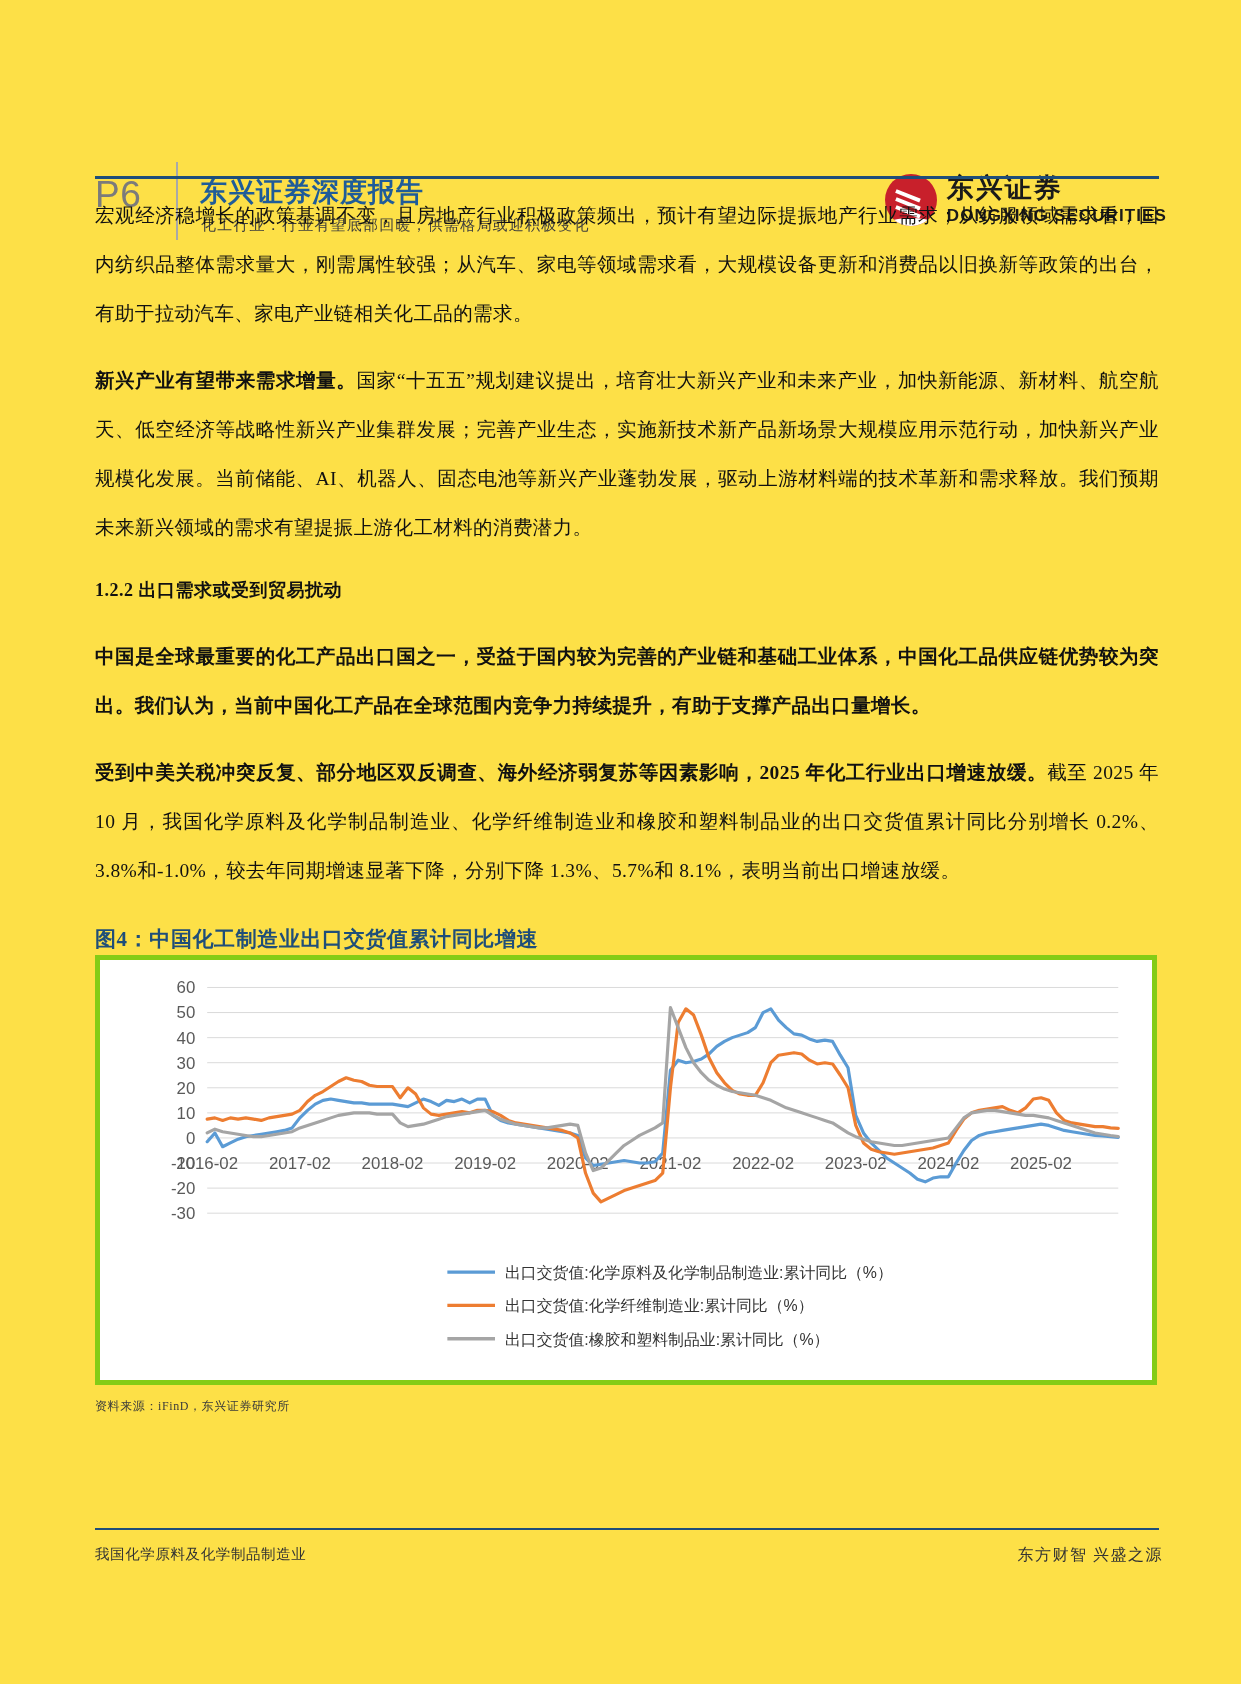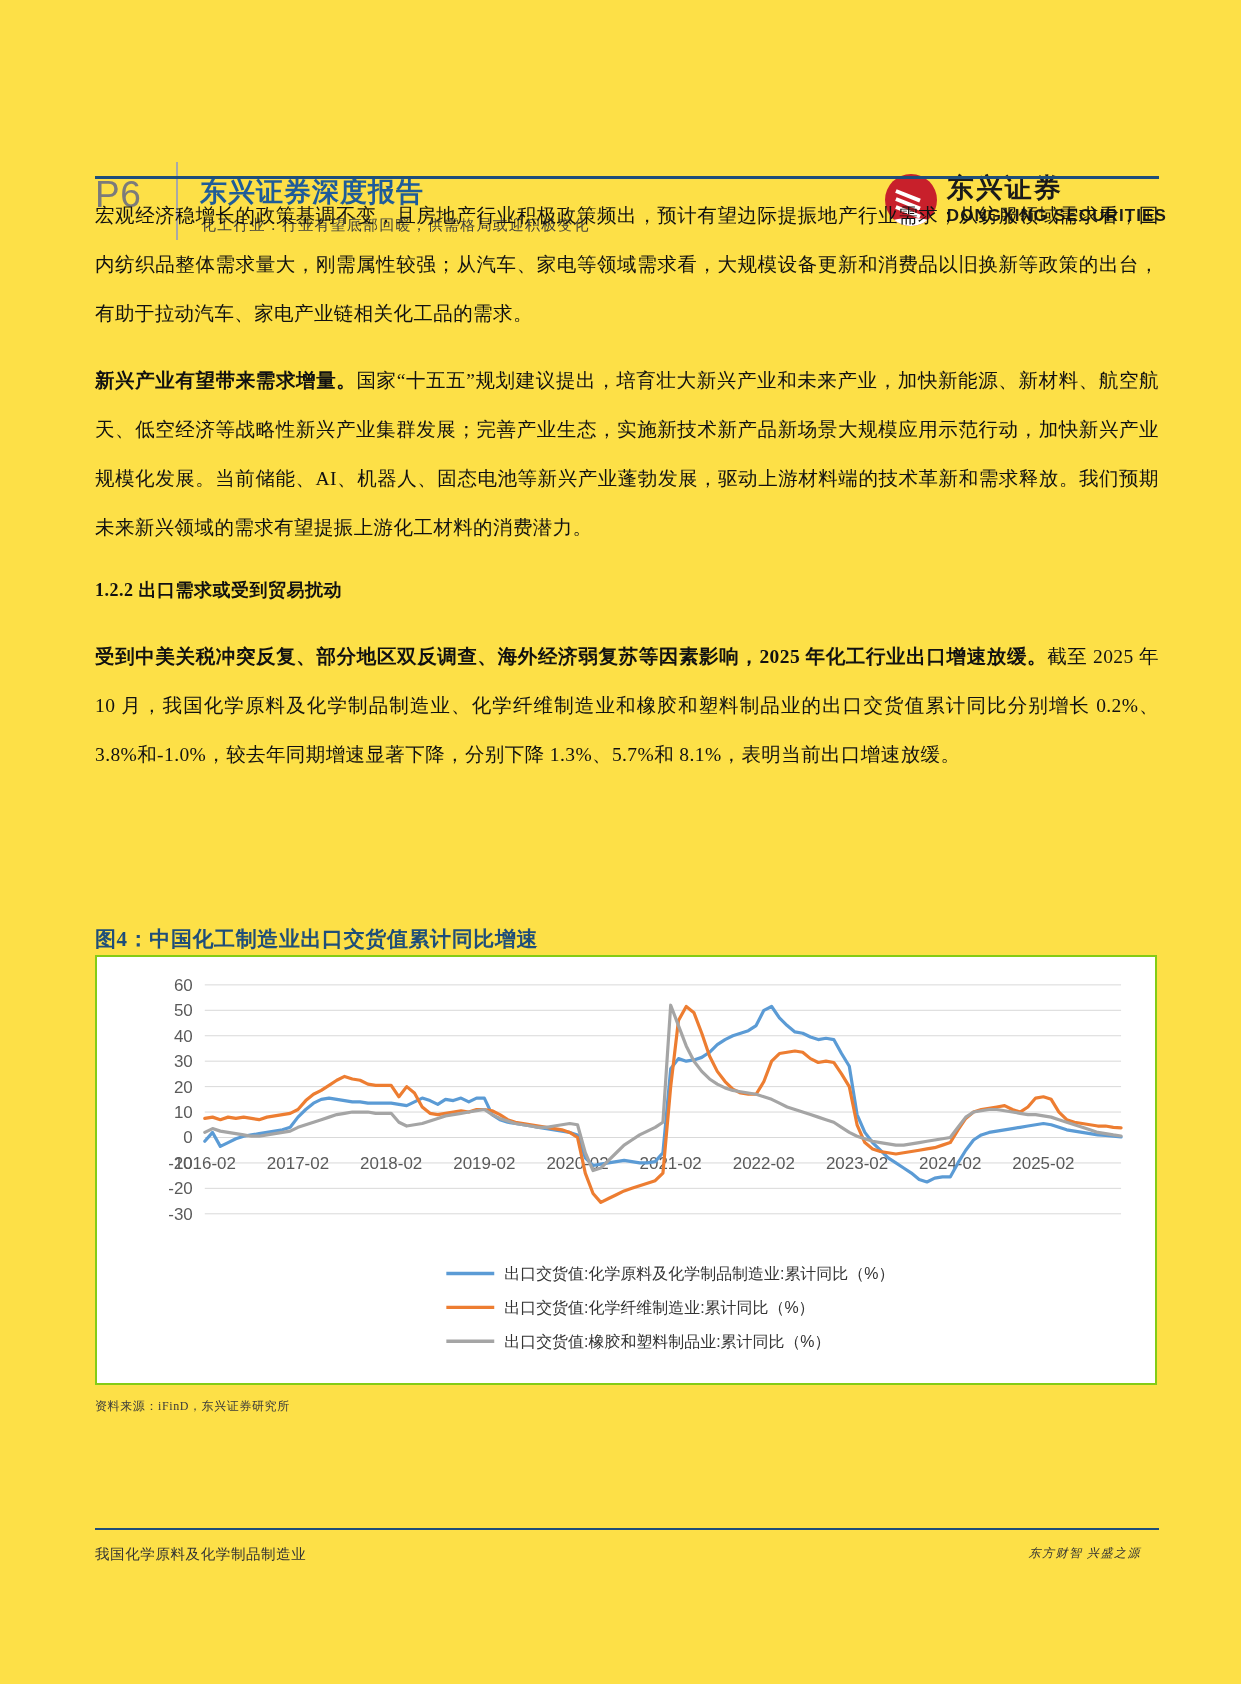--- a/index.html
+++ b/index.html
@@ -161,21 +161,21 @@
     font-weight: bold;
     color: #1f4e79;
     letter-spacing: 0.6px;
   }
   .fig-box {
     position: absolute;
     left: 95px;
     top: 955px;
     width: 1062px;
     height: 430px;
-    border: 2px solid #84cc16;
+    border: 5px solid #84cc16;
     background: #ffffff;
     box-sizing: border-box;
   }
   .chart-area {
     position: absolute;
     left: 0; top: 0;
     width: 100%;
     height: 100%;
   }
   .fig-source {
@@ -199,26 +199,25 @@
   .footer-left {
     position: absolute;
     left: 95px;
     top: 1545px;
     font-size: 14.5px;
     color: #333;
     letter-spacing: 0.6px;
   }
   .footer-right {
     position: absolute;
-    right: 100px;
+    right: 78px;
     top: 1545px;
-    font-size: 12px;
+    font-size: 16px;
     color: #333;
     letter-spacing: 1.5px;
-    font-style: italic;
   }
 
   
   .axis-label {
     font-family: "Liberation Sans", sans-serif;
     font-size: 17px;
     fill: #5a5a5a;
   }
   .legend-label {
     font-family: "Liberation Sans", sans-serif;
@@ -251,20 +250,21 @@
   </div>
   <div class="header-rule"></div>
 
   <div class="content">
     <p class="body">宏观经济稳增长的政策基调不变，且房地产行业积极政策频出，预计有望边际提振地产行业需求；从纺服领域需求看，国内纺织品整体需求量大，刚需属性较强；从汽车、家电等领域需求看，大规模设备更新和消费品以旧换新等政策的出台，有助于拉动汽车、家电产业链相关化工品的需求。</p>
 
     <p class="body"><span class="bold">新兴产业有望带来需求增量。</span><span>国家“十五五”规划建议提出，培育壮大新兴产业和未来产业，加快新能源、新材料、航空航天、低空经济等战略性新兴产业集群发展；完善产业生态，实施新技术新产品新场景大规模应用示范行动，加快新兴产业规模化发展。当前储能、AI、机器人、固态电池等新兴产业蓬勃发展，驱动上游材料端的技术革新和需求释放。我们预期未来新兴领域的需求有望提振上游化工材料的消费潜力。</span></p>
 
     <h3 class="section">1.2.2 出口需求或受到贸易扰动</h3>
 
+    <p class="body bold">中国是全球最重要的化工产品出口国之一，受益于国内较为完善的产业链和基础工业体系，中国化工品供应链优势较为突出。我们认为，当前中国化工产品在全球范围内竞争力持续提升，有助于支撑产品出口量增长。</p>
 
     <p class="body"><span class="bold">受到中美关税冲突反复、部分地区双反调查、海外经济弱复苏等因素影响，2025 年化工行业出口增速放缓。</span><span>截至 2025 年 10 月，我国化学原料及化学制品制造业、化学纤维制造业和橡胶和塑料制品业的出口交货值累计同比分别增长 0.2%、3.8%和-1.0%，较去年同期增速显著下降，分别下降 1.3%、5.7%和 8.1%，表明当前出口增速放缓。</span></p>
   </div>
 
   <div class="fig-caption">图4：中国化工制造业出口交货值累计同比增速</div>
 
   <div class="fig-box">
     <svg class="chart-area" id="chart-svg" viewBox="0 0 1060 428" preserveAspectRatio="none">
         <line x1="108" y1="28" x2="1026" y2="28" stroke="#d9d9d9" stroke-width="1"></line>
         <text x="96" y="34" text-anchor="end" class="axis-label">60</text>

